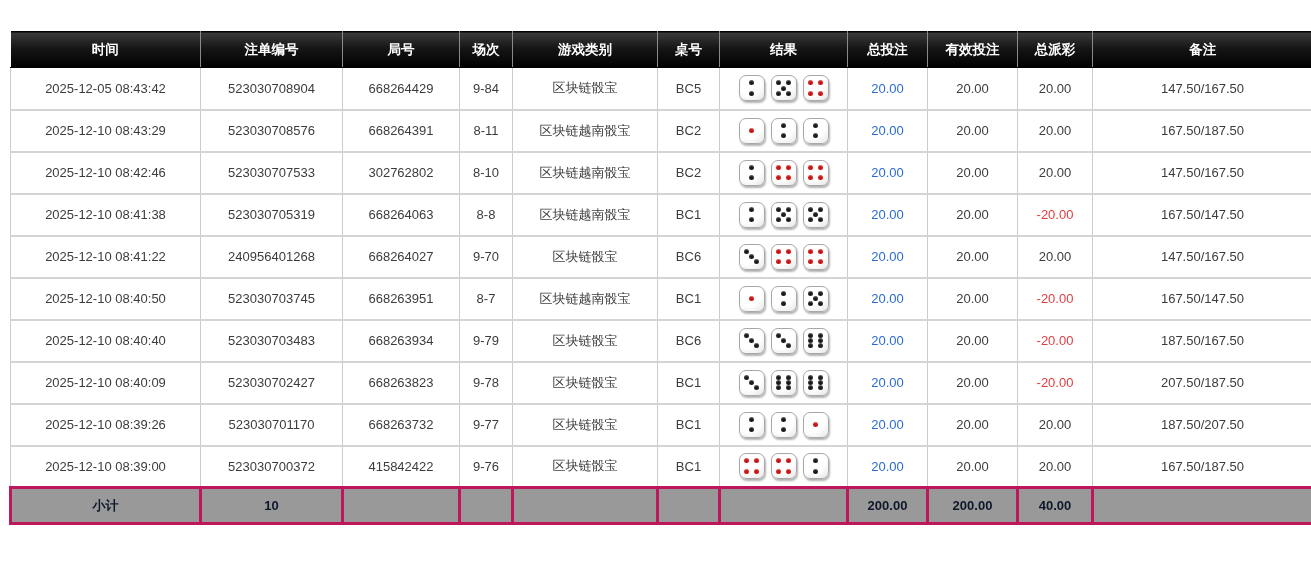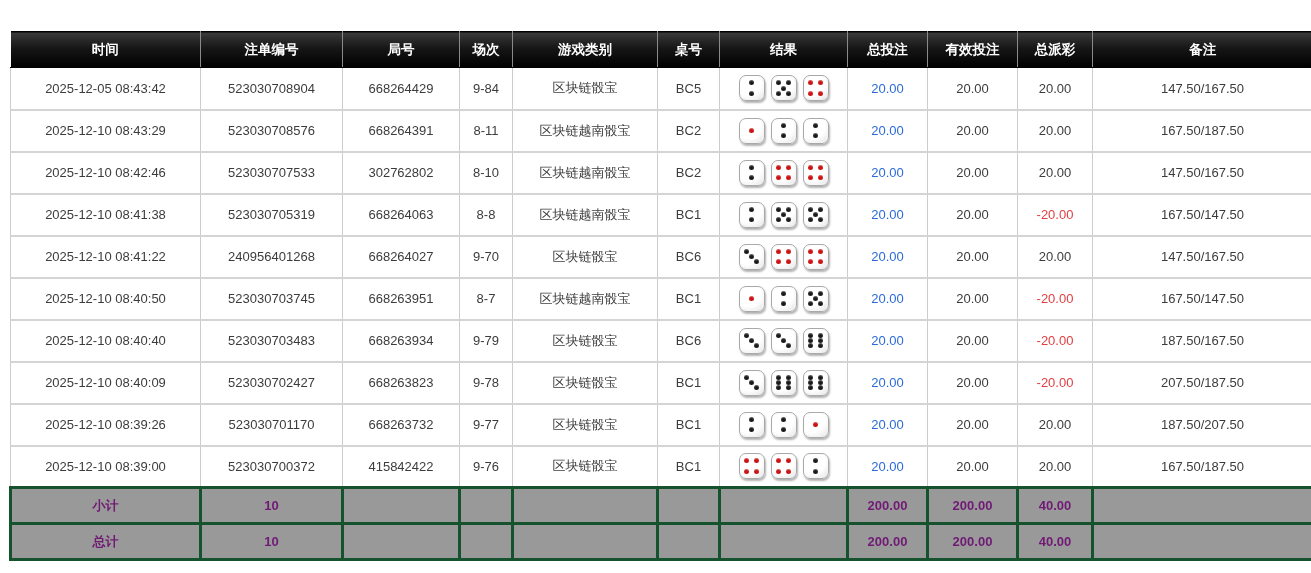--- a/index.html
+++ b/index.html
@@ -47,27 +47,27 @@
     border-bottom:2px solid #d4d4d4;
     padding:0 3px;
     overflow:hidden;
     white-space:nowrap;
     color:#3c3c3c;
   }
   tbody td.blue span{color:var(--bet-blue);cursor:pointer;}
   tbody td.neg{color:var(--neg-red);}
   tfoot td{
     background:var(--footer-gray);
-    color:#701a75;
+    color:#0f172a;
     font-weight:bold;
     font-size:13px;
     height:36px;
     text-align:center;
     vertical-align:middle;
-    border:3px solid #14532d;
+    border:3px solid #be185d;
     padding:0 3px;
     overflow:hidden;
     white-space:nowrap;
   }
   
   .dice-wrap{
     display:flex;
     justify-content:center;
     align-items:center;
     gap:6px;
@@ -473,28 +473,15 @@
     <td></td>
     <td></td>
     <td></td>
     <td></td>
     <td></td>
     <td>200.00</td>
     <td>200.00</td>
     <td>40.00</td>
     <td></td>
   </tr>
-        <tr>
-    <td>总计</td>
-    <td>10</td>
-    <td></td>
-    <td></td>
-    <td></td>
-    <td></td>
-    <td></td>
-    <td>200.00</td>
-    <td>200.00</td>
-    <td>40.00</td>
-    <td></td>
-  </tr>
       </tfoot>
   </table>
 </div>
 
 </body></html>

